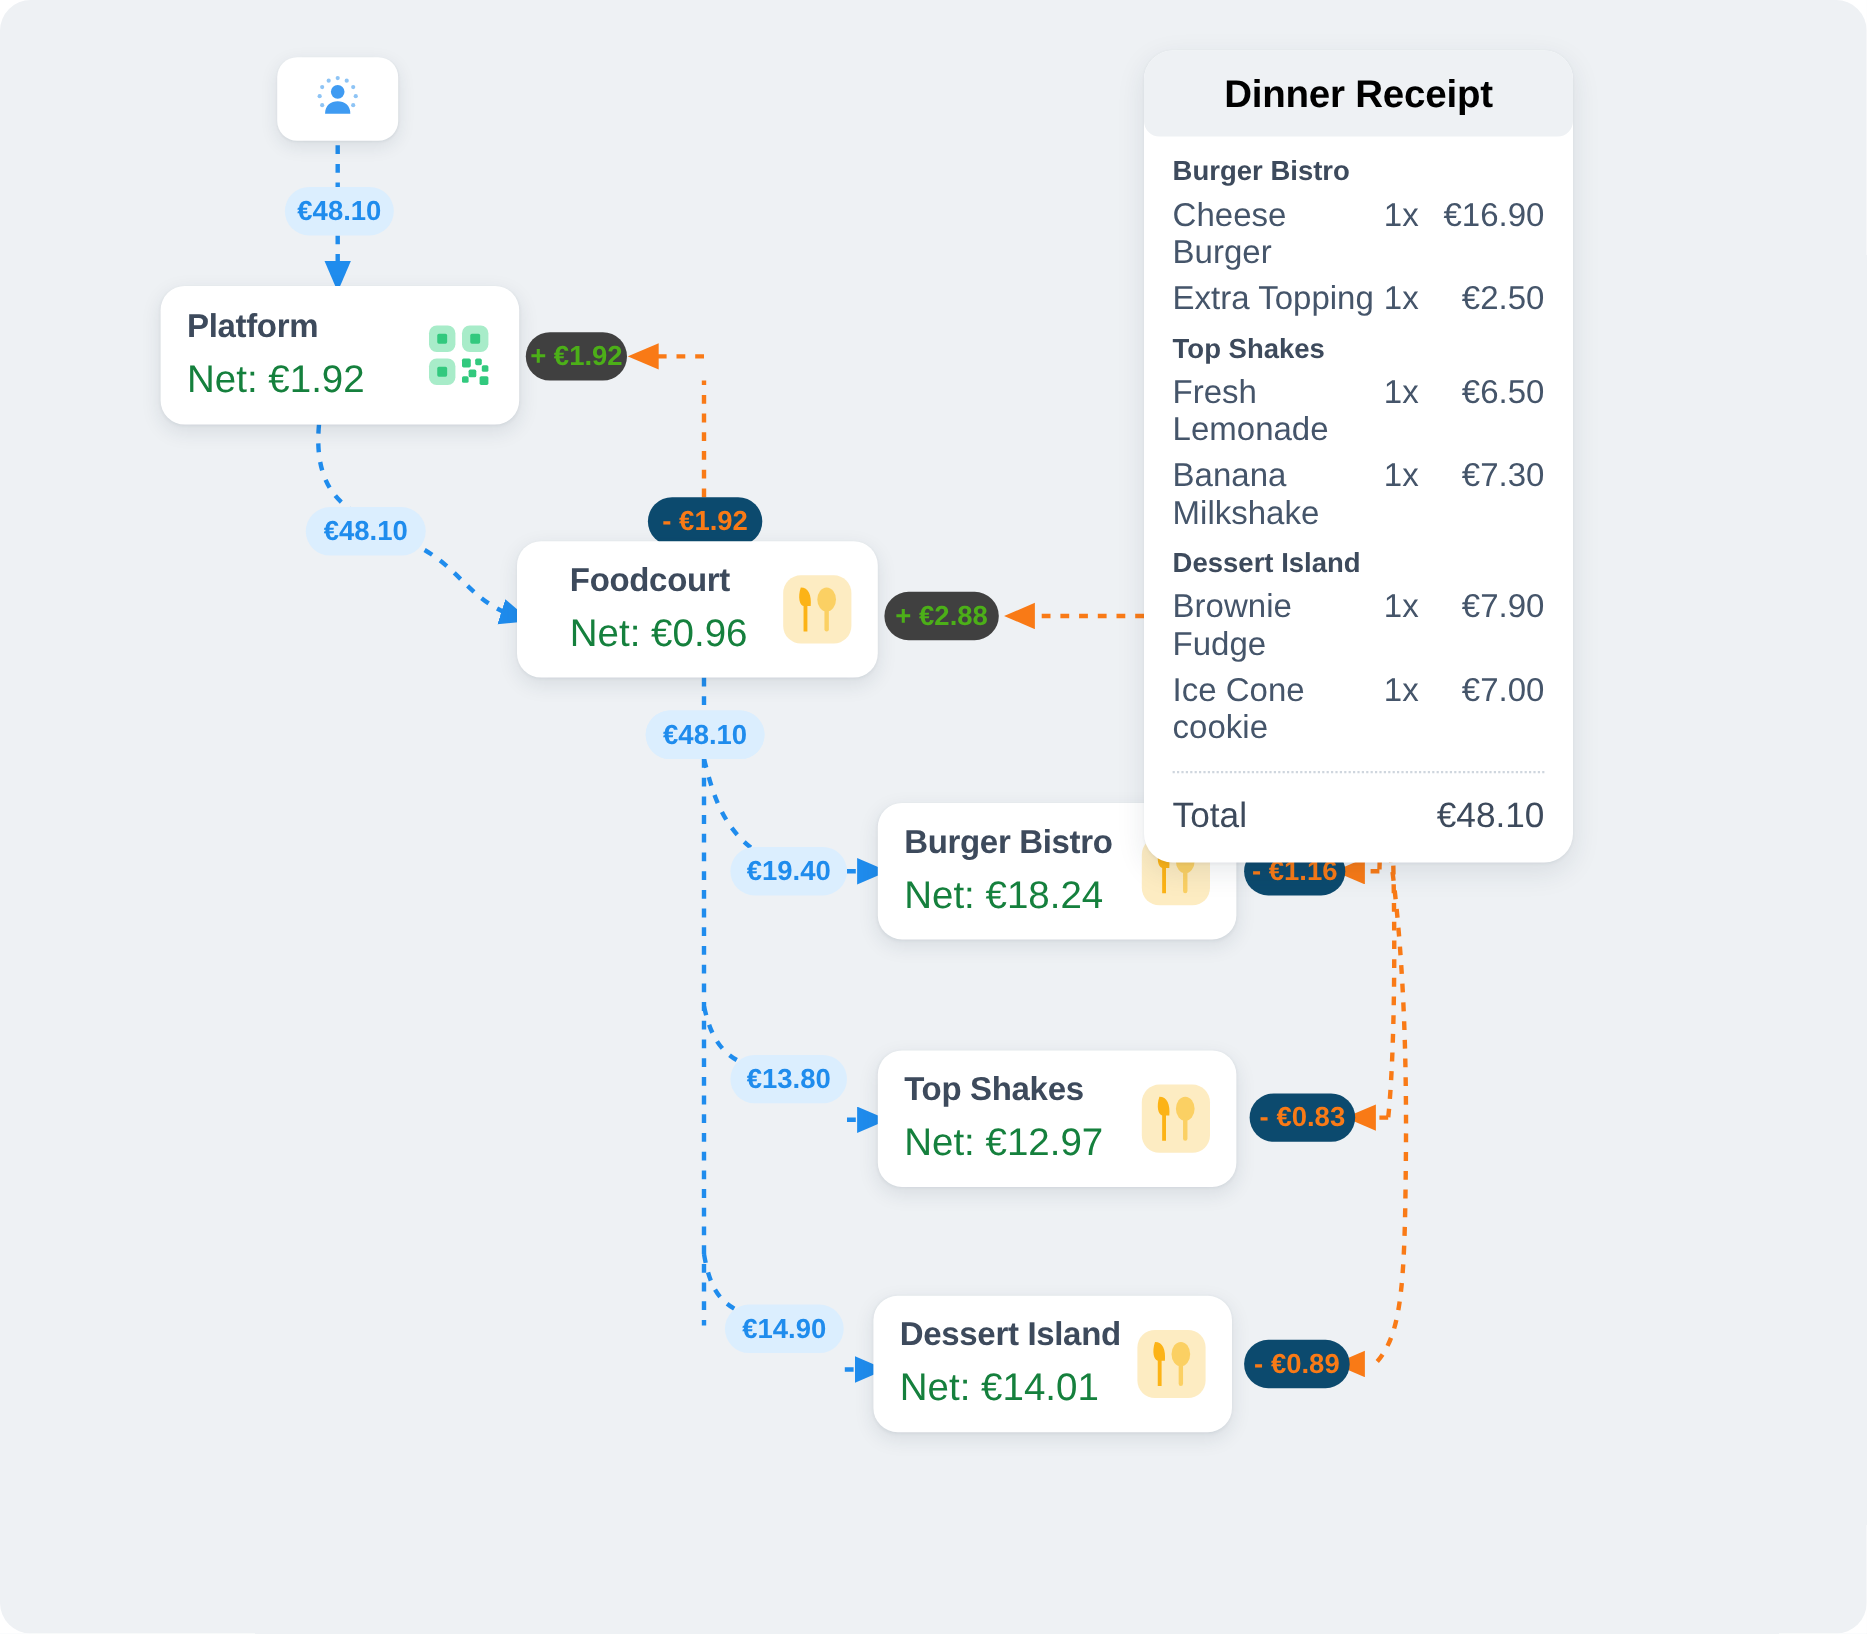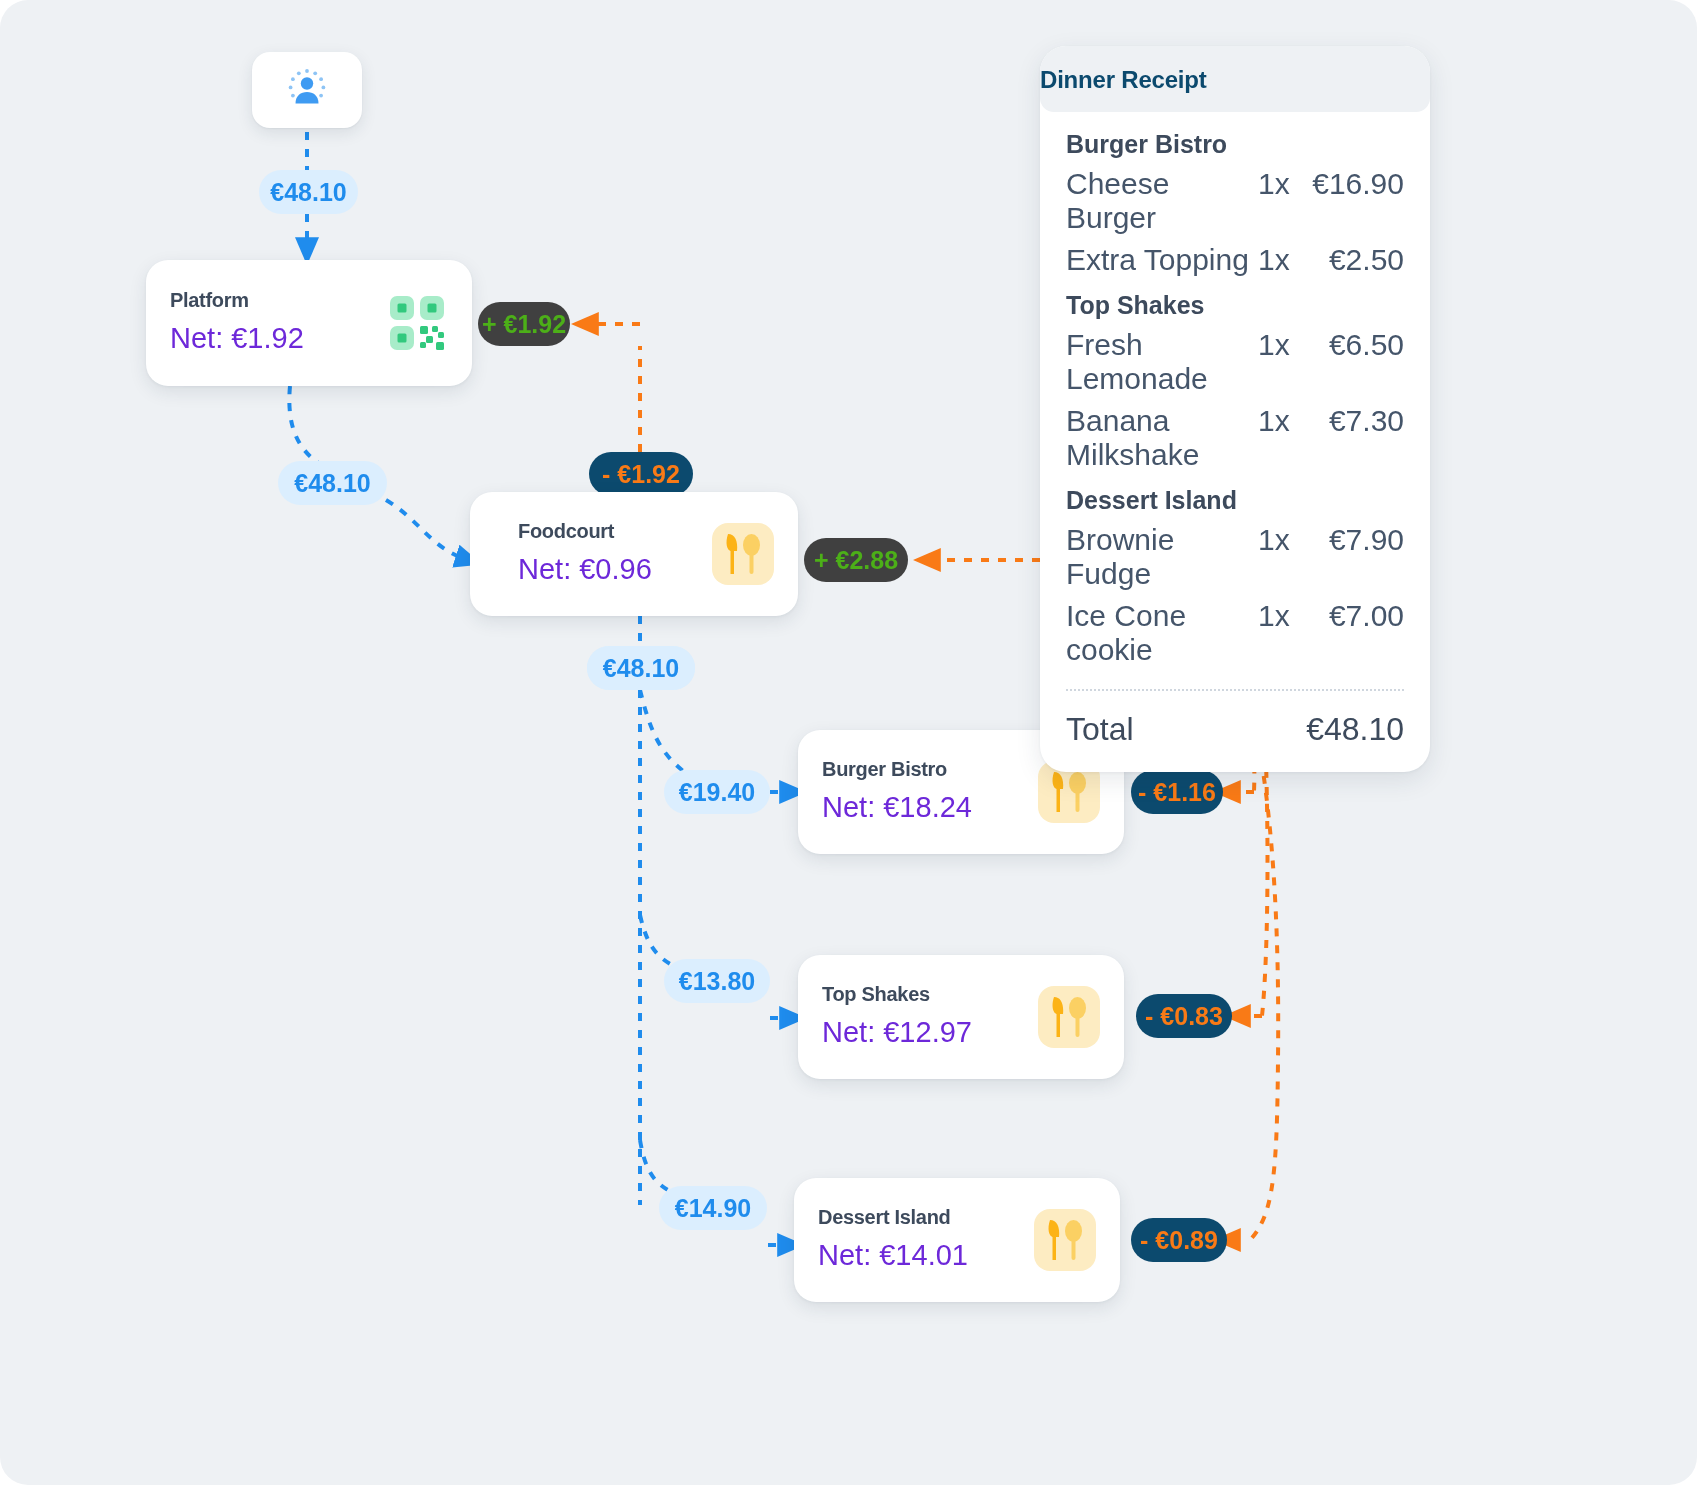--- a/index.html
+++ b/index.html
@@ -39,30 +39,30 @@
     align-items: center;
     justify-content: space-between;
     padding: 0 24px;
   }
   .node-texts {
     display: flex;
     flex-direction: column;
     justify-content: center;
   }
   .node-title {
-    font-size: 20px;
+    font-size: 30px;
     font-weight: bold;
     color: #3d4a5c;
     letter-spacing: -0.3px;
     line-height: 1.25;
   }
   .node-net {
-    font-size: 29px;
+    font-size: 35px;
     font-weight: normal;
-    color: #6d28d9;
+    color: #15803d;
     line-height: 1.35;
     margin-top: 6px;
   }
   .node-icon {
     width: 62px;
     height: 62px;
     border-radius: 16px;
     display: flex;
     align-items: center;
     justify-content: center;
@@ -123,24 +123,24 @@
     background: #ffffff;
     border-radius: 26px;
     box-shadow: 0 8px 26px rgba(28,45,70,0.10),
                 0 1px 3px rgba(28,45,70,0.06);
     box-sizing: border-box;
     padding-bottom: 18px;
   }
   .receipt-header {
     background: #eef1f4;
     border-radius: 26px 26px 14px 14px;
-    text-align: left;
-    font-size: 24px;
+    text-align: center;
+    font-size: 35px;
     font-weight: bold;
-    color: #0c4a6e;
+    color: #000000;
     padding: 20px 0 18px 0;
     letter-spacing: -0.2px;
   }
   .receipt-body {
     padding: 14px 26px 0 26px;
   }
   .group-name {
     font-size: 25px;
     font-weight: bold;
     color: #3d4a5c;

